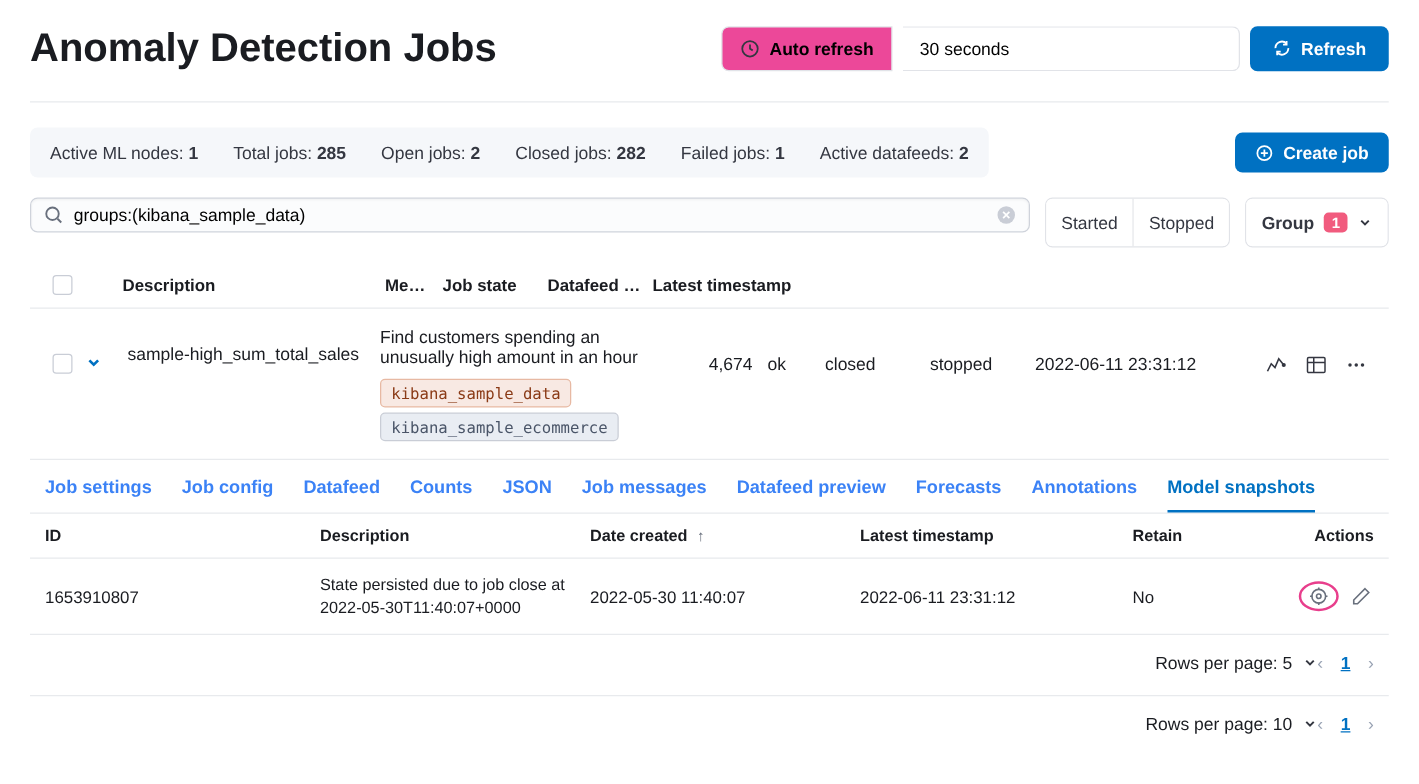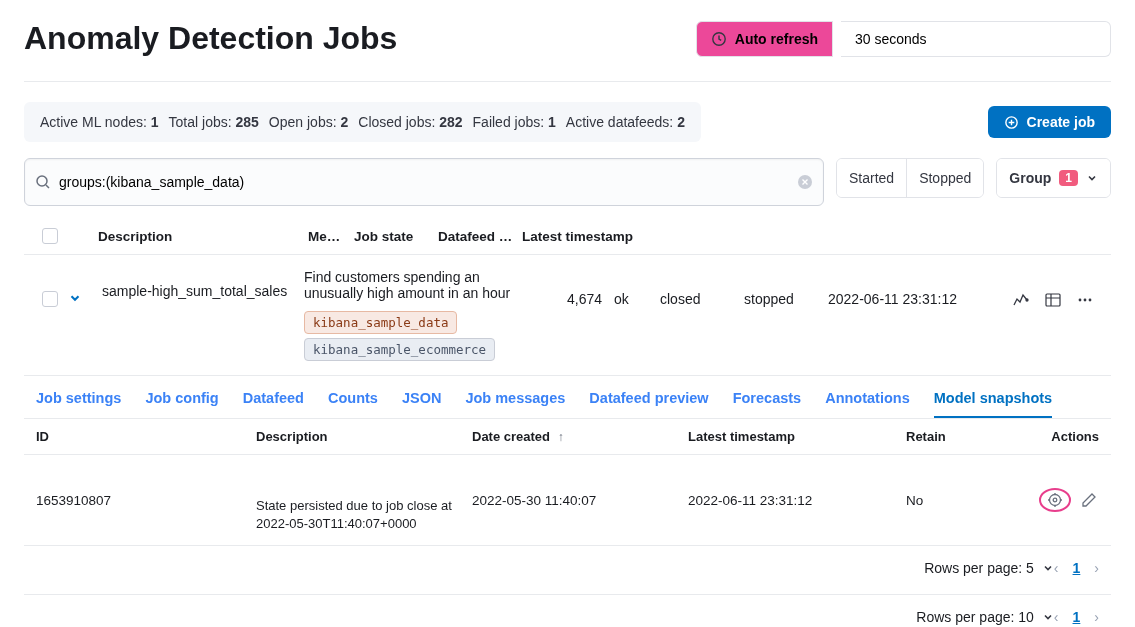--- a/index.html
+++ b/index.html
@@ -5,25 +5,25 @@
 * { box-sizing: border-box; margin: 0; padding: 0; }
 body { font-family: -apple-system, BlinkMacSystemFont, "Segoe UI", Helvetica, Arial, sans-serif; font-size: 14px; color: #1a1c21; background: #fff; width: 1135px; }
 .container { padding: 0 24px 24px 24px; }
 .header-row { display: flex; align-items: center; justify-content: space-between; padding: 20px 0 24px 0; border-bottom: 1px solid #e8eaed; }
 .page-title { font-size: 32px; font-weight: 700; }
 .refresh-controls { display: flex; align-items: center; gap: 8px; }
 .auto-refresh-btn { display: flex; align-items: center; gap: 8px; background: #ec4899; border: 1px solid #e1e3e8; border-radius: 6px 0 0 6px; padding: 9px 14px; font-size: 14px; font-weight: 600; cursor: pointer; }
 .interval-input { border: 1px solid #e1e3e8; border-left: none; border-radius: 0 6px 6px 0; padding: 9px 14px; font-size: 14px; width: 270px; background:#fff; }
 .refresh-btn { display: flex; align-items: center; gap: 8px; background: #0071c2; color: #fff; border: none; border-radius: 6px; padding: 10px 18px; font-size: 14px; font-weight: 600; cursor: pointer; }
 .stats-row { display:flex; align-items:center; justify-content:space-between; margin: 20px 0 16px 0; }
-.stats-bar { display: flex; gap: 10px; background: #f5f7fa; padding: 12px 16px; border-radius: 6px; font-size: 14px; color:#343741; }
+.stats-bar { display: flex; gap: 28px; background: #f5f7fa; padding: 12px 16px; border-radius: 6px; font-size: 14px; color:#343741; }
 .stats-bar span b { font-weight:700; }
 .create-btn { display:flex; align-items:center; gap:8px; background:#0071c2; color:#fff; border:none; border-radius:6px; padding:8px 16px; font-weight:600; cursor:pointer; font-size:14px; }
 .filter-row { display:flex; gap: 12px; margin-bottom: 12px; }
-.search-wrap { flex:1; display:flex; align-items:center; border:1px solid #cfd3db; border-radius:6px; padding: 0 10px; height:48px; background:#fbfcfd; box-shadow: inset 0 1px 2px rgba(0,0,0,0.05); }
+.search-wrap { flex:1; display:flex; align-items:center; border:1px solid #cfd3db; border-radius:6px; padding: 0 10px; height:28px; background:#fbfcfd; box-shadow: inset 0 1px 2px rgba(0,0,0,0.05); }
 .search-wrap input { flex:1; border:none; background:transparent; font-size:14px; padding:0 8px; outline:none; }
 .search-clear { color:#98a2b3; cursor:pointer; }
 .filter-group { display:flex; border:1px solid #e1e3e8; border-radius:6px; overflow:hidden; height:40px; }
 .filter-btn { background:#fff; border:none; border-right:1px solid #e1e3e8; padding: 0 12px; font-size:14px; cursor:pointer; color:#343741; }
 .filter-btn:last-child { border-right:none; }
 .filter-btn.group-btn { display:flex; align-items:center; gap:8px; font-weight:600; }
 .badge-count { background:#f15b7e; color:#fff; border-radius:4px; padding:1px 6px; font-size:12px; font-weight:600; }
 .jobs-table-head { display:flex; align-items:center; padding: 10px 8px; font-size:13.5px; font-weight:600; color:#1a1c21; border-bottom:1px solid #e8eaed; }
 .col-check { width:36px; display:flex; justify-content:center; }
 .col-expand { width:30px; }
@@ -51,21 +51,21 @@
 .tab { padding-bottom:10px; cursor:pointer; color:#3b82f6; }
 .tab.active { color:#0071c2; border-bottom:2px solid #0071c2; }
 .snap-head { display:flex; padding:10px 12px; font-size:13px; font-weight:600; border-bottom:1px solid #e8eaed; }
 .s-id { width:220px; }
 .s-desc { width:216px; }
 .s-date { width:216px; }
 .s-ts { width:218px; }
 .s-retain { width:130px; }
 .s-actions { flex:1; text-align:right; }
 .snap-row { display:flex; padding:12px 12px; border-bottom:1px solid #e8eaed; font-size:13.5px; align-items:center; }
-.snap-row .s-desc { font-size:13px; line-height:1.4; padding-right:10px;margin-top:30px;}
+.snap-row .s-desc { font-size:13px; line-height:1.4; padding-right:10px;}
 .highlight-circle { width:32px; height:24px; border:2px solid #e83e8c; border-radius:50%/50%; display:flex; align-items:center; justify-content:center; }
 .snap-actions { display:flex; justify-content:flex-end; gap:8px; align-items:center; flex:1; }
 .pager-row { display:flex; justify-content:flex-end; align-items:center; padding:14px 12px; font-size:14px; }
 .rows-per { display:flex; align-items:center; gap:8px; cursor:pointer; color:#1a1c21;}
 .pager-nav { display:flex; align-items:center; gap:14px; }
 .page-num { color:#0071c2; text-decoration:underline; font-weight:600; }
 .page-arrow { color:#98a2b3; cursor:pointer; }
 svg { display:block; }
 </style>
 </head>
@@ -76,20 +76,27 @@
     <h1 class="page-title">Anomaly Detection Jobs</h1>
     <div class="refresh-controls">
       <button class="auto-refresh-btn">
         <svg width="16" height="16" viewBox="0 0 16 16" fill="none" stroke="#343741" stroke-width="1.4">
             <circle cx="8" cy="8" r="6.2"></circle>
             <path d="M8 4.5V8l2.2 1.3"></path>
           </svg>
         <span>Auto refresh</span>
       </button>
       <input class="interval-input" value="30 seconds" style="">
+      <button class="refresh-btn">
+        <svg width="15" height="15" viewBox="0 0 16 16" fill="none" stroke="#fff" stroke-width="1.6">
+            <path d="M2.5 8a5.5 5.5 0 0 1 9.4-3.9M13.5 8a5.5 5.5 0 0 1-9.4 3.9"></path>
+            <path d="M12 2v3h-3M4 14v-3h3"></path>
+          </svg>
+        <span>Refresh</span>
+      </button>
     </div>
   </div>
 
   <div class="stats-row">
     <div class="stats-bar">
       <span><span>Active ML nodes:</span> <b>1</b></span>
       <span><span>Total jobs:</span> <b>285</b></span>
       <span><span>Open jobs:</span> <b>2</b></span>
       <span><span>Closed jobs:</span> <b>282</b></span>
       <span><span>Failed jobs:</span> <b>1</b></span>

